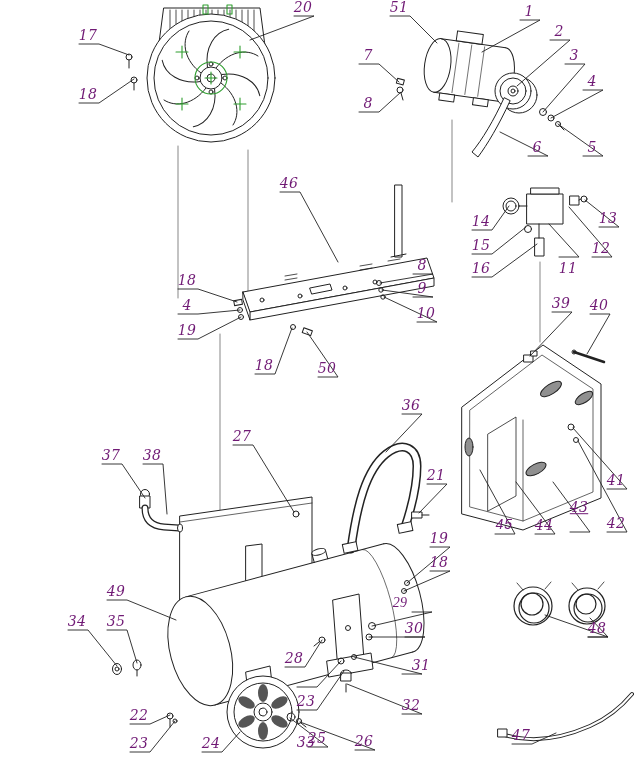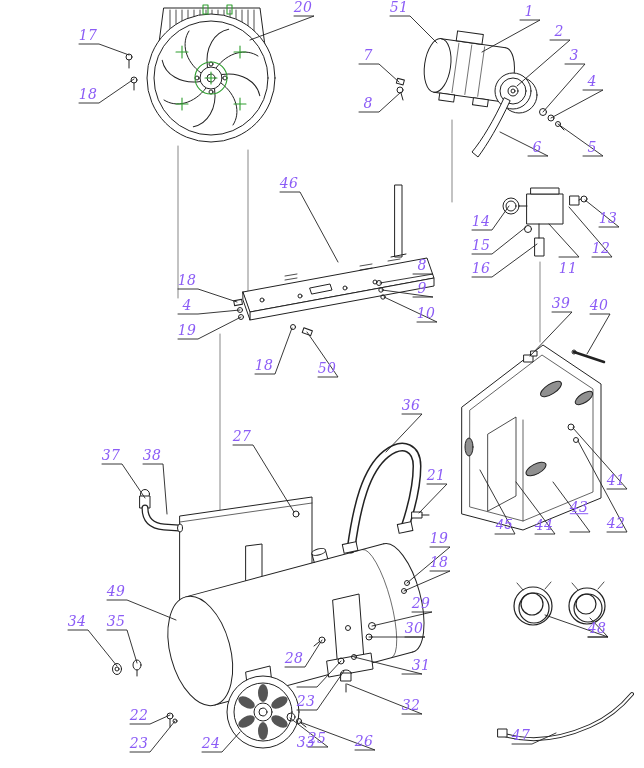--- a/index.html
+++ b/index.html
@@ -1,21 +1,21 @@
 <!DOCTYPE html>
 <html><head>
 <meta charset="utf-8">
 <style>
   html,body{margin:0;padding:0;background:#fff;}
   #stage{position:relative;width:644px;height:768px;background:#fff;overflow:hidden;
          font-family:"DejaVu Serif",serif;}
   #scene{position:absolute;left:0;top:0;}
   #callout-layer{position:absolute;left:0;top:0;width:644px;height:768px;pointer-events:none;}
   .callout{position:absolute;transform:translate(-50%,-55%);font-style:italic;
-           font-size:14px;color:#8b5cf6;letter-spacing:.3px;white-space:nowrap;}
+           font-size:14px;color:#701a75;letter-spacing:.3px;white-space:nowrap;}
   .leader{fill:none;stroke:#222;stroke-width:.9;}
 </style>
 </head>
 <body>
 
 <div id="stage">
 
 <svg id="scene" width="644" height="768" viewBox="0 0 644 768">
 <g fill="none" stroke="#222" stroke-width="1" stroke-linecap="round" stroke-linejoin="round">
 
@@ -368,21 +368,21 @@
       <div class="callout" style="left: 436px; top: 476px;">21</div>
       <div class="callout" style="left: 111px; top: 456px;">37</div>
       <div class="callout" style="left: 152px; top: 456px;">38</div>
       <div class="callout" style="left: 616px; top: 481px;">41</div>
       <div class="callout" style="left: 616px; top: 524px;">42</div>
       <div class="callout" style="left: 579px; top: 508px; text-decoration: underline;">43</div>
       <div class="callout" style="left: 544px; top: 526px;">44</div>
       <div class="callout" style="left: 504px; top: 526px; font-family: Liberation Mono, monospace;">45</div>
       <div class="callout" style="left: 439px; top: 539px;">19</div>
       <div class="callout" style="left: 439px; top: 563px;">18</div>
-      <div class="callout" style="left: 421px; top: 604px;">29</div>
+      <div class="callout" style="left: 400px; top: 604px; font-family: Liberation Serif, serif;">29</div>
       <div class="callout" style="left: 414px; top: 629px;">30</div>
       <div class="callout" style="left: 397px; top: 666px; margin-left: 24px;">31</div>
       <div class="callout" style="left: 411px; top: 706px;">32</div>
       <div class="callout" style="left: 294px; top: 659px;">28</div>
       <div class="callout" style="left: 306px; top: 709px; margin-top: 34px;">33</div>
       <div class="callout" style="left: 306px; top: 702px;">23</div>
       <div class="callout" style="left: 116px; top: 592px;">49</div>
       <div class="callout" style="left: 77px; top: 622px;">34</div>
       <div class="callout" style="left: 116px; top: 622px;">35</div>
       <div class="callout" style="left: 139px; top: 716px;">22</div>

